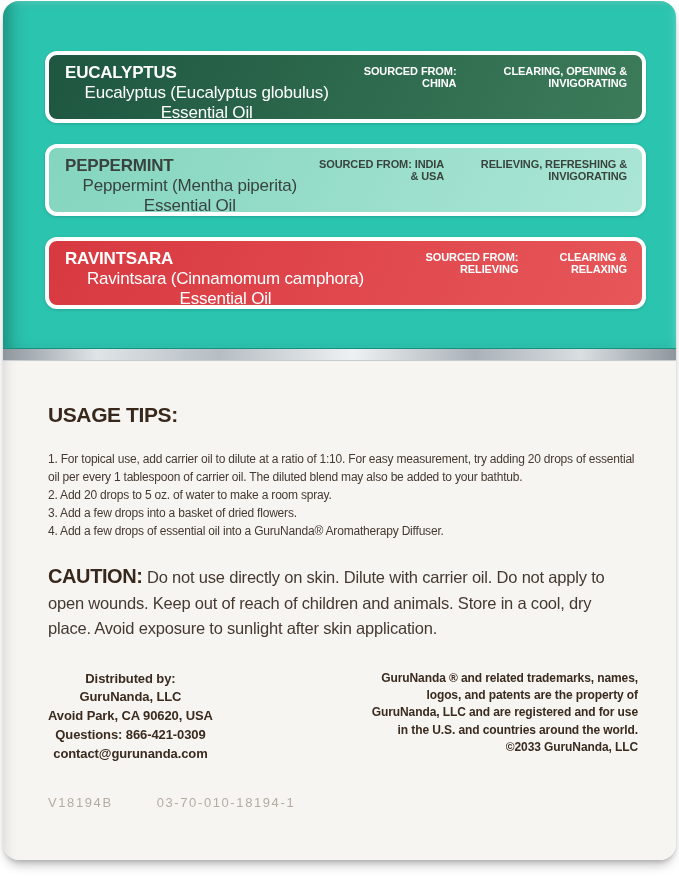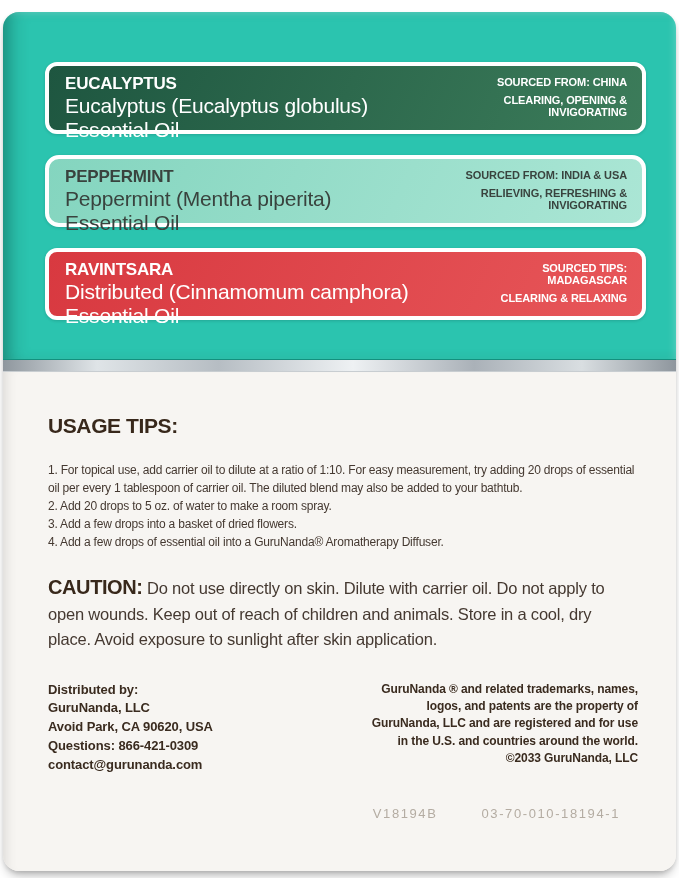--- a/index.html
+++ b/index.html
@@ -5,21 +5,21 @@
   * { margin: 0; padding: 0; box-sizing: border-box; }
   html, body { width: 679px; height: 878px; }
   body {
     background: #ffffff;
     font-family: "Liberation Sans", sans-serif;
     overflow: hidden;
     position: relative;
   }
   .box {
     position: absolute;
-    left: 3px; top: 12px;
+    left: 3px; top: 1px;
     width: 673px; height: 859px;
     border-radius: 16px;
     overflow: hidden;
     background: #F7F5F2;
     box-shadow: 0 8px 12px -4px rgba(0,0,0,0.28), 0 2px 4px rgba(0,0,0,0.12);
   }
   
   .oils-section {
     height: 347px;
     background: #2BC4AF;
@@ -33,25 +33,25 @@
     border: 4px solid #ffffff;
     border-radius: 12px;
     margin-bottom: 21px;
     display: flex;
     justify-content: space-between;
     padding: 8px 15px 9px 16px;
     box-shadow: 0 1px 3px rgba(0,40,35,0.18);
   }
   .oil-left { display: flex; flex-direction: column; justify-content: space-between; }
   .oil-name { font-size: 17px; font-weight: bold; letter-spacing: -0.2px; }
-  .oil-botanical { font-size: 21px; letter-spacing: -0.2px; }
+  .oil-botanical { font-size: 17px; letter-spacing: -0.2px; text-align: center; }
   .oil-right {
-    display: flex; flex-direction: column;
+    display: flex; 
     justify-content: space-between;
-    align-items: flex-end;
+    align-items: flex-start;
     text-align: right;
     padding: 2px 0 3px;
   }
   .oil-source, .oil-benefits { font-size: 11px; font-weight: bold; letter-spacing: -0.1px; }
   
   .metallic {
     height: 13px;
     background: linear-gradient(90deg,
       #8f979e 0%, #dfe4e7 14%, #b6bdc3 32%, #eef1f3 52%,
       #aab1b8 70%, #d9dee1 86%, #8e969d 100%);
@@ -74,26 +74,25 @@
   .tip { font-size: 12px; line-height: 1.5; letter-spacing: -0.2px; }
   .caution-para { margin-top: 21px; font-size: 16.5px; line-height: 1.5; letter-spacing: -0.2px; }
   .caution-heading {
     font-size: 20px; font-weight: bold; letter-spacing: -0.4px; color: #38281B;
   }
   .footer-row {
     margin-top: 29px;
     display: flex;
     justify-content: space-between;
   }
-  .distributor { font-size: 13px; font-weight: bold; line-height: 1.45; color: #3A2B1F; letter-spacing: -0.1px; }
+  .distributor { font-size: 13px; font-weight: bold; line-height: 1.45; color: #3A2B1F; letter-spacing: -0.1px; text-align: center; }
   .legal { font-size: 12px; font-weight: bold; line-height: 1.45; color: #3A2B1F; text-align: right; letter-spacing: -0.1px; }
   .codes-row {
     margin-top: 31px;
     display: flex;
-    justify-content: flex-end;
     gap: 44px;
     padding-right: 18px;
     font-size: 13px;
     letter-spacing: 1.6px;
     color: #B4ACA2;
   }
 </style>
 </head>
 <body>
 
@@ -105,38 +104,38 @@
       <div class="oil-left">
         <div class="oil-name">EUCALYPTUS</div>
         <div class="oil-botanical">Eucalyptus (Eucalyptus globulus) Essential Oil</div>
       </div>
       <div class="oil-right">
         <div class="oil-source">SOURCED FROM: CHINA</div>
         <div class="oil-benefits">CLEARING, OPENING &amp; INVIGORATING</div>
       </div>
     </div>
 
-    <div class="oil-card" style="background: linear-gradient(115deg, rgb(132, 213, 191), rgb(171, 230, 213)); color: rgb(57, 67, 62); border-radius: 14px;">
+    <div class="oil-card" style="background: linear-gradient(115deg, rgb(132, 213, 191), rgb(171, 230, 213)); color: rgb(57, 67, 62);">
       <div class="oil-left">
         <div class="oil-name">PEPPERMINT</div>
         <div class="oil-botanical">Peppermint (Mentha piperita) Essential Oil</div>
       </div>
       <div class="oil-right">
         <div class="oil-source">SOURCED FROM: INDIA &amp; USA</div>
         <div class="oil-benefits">RELIEVING, REFRESHING &amp; INVIGORATING</div>
       </div>
     </div>
 
     <div class="oil-card" style="background: linear-gradient(115deg, rgb(216, 57, 64), rgb(231, 86, 89)); color: rgb(255, 255, 255);">
       <div class="oil-left">
         <div class="oil-name">RAVINTSARA</div>
-        <div class="oil-botanical">Distributed (Cinnamomum camphora) Essential Oil</div>
+        <div class="oil-botanical">Ravintsara (Cinnamomum camphora) Essential Oil</div>
       </div>
       <div class="oil-right">
-        <div class="oil-source">SOURCED TIPS: MADAGASCAR</div>
+        <div class="oil-source">SOURCED FROM: RELIEVING</div>
         <div class="oil-benefits">CLEARING &amp; RELAXING</div>
       </div>
     </div>
 
   </div>
 
   <div class="metallic"></div>
 
   <div class="info-section">
     <div class="usage-heading">USAGE TIPS:</div>

